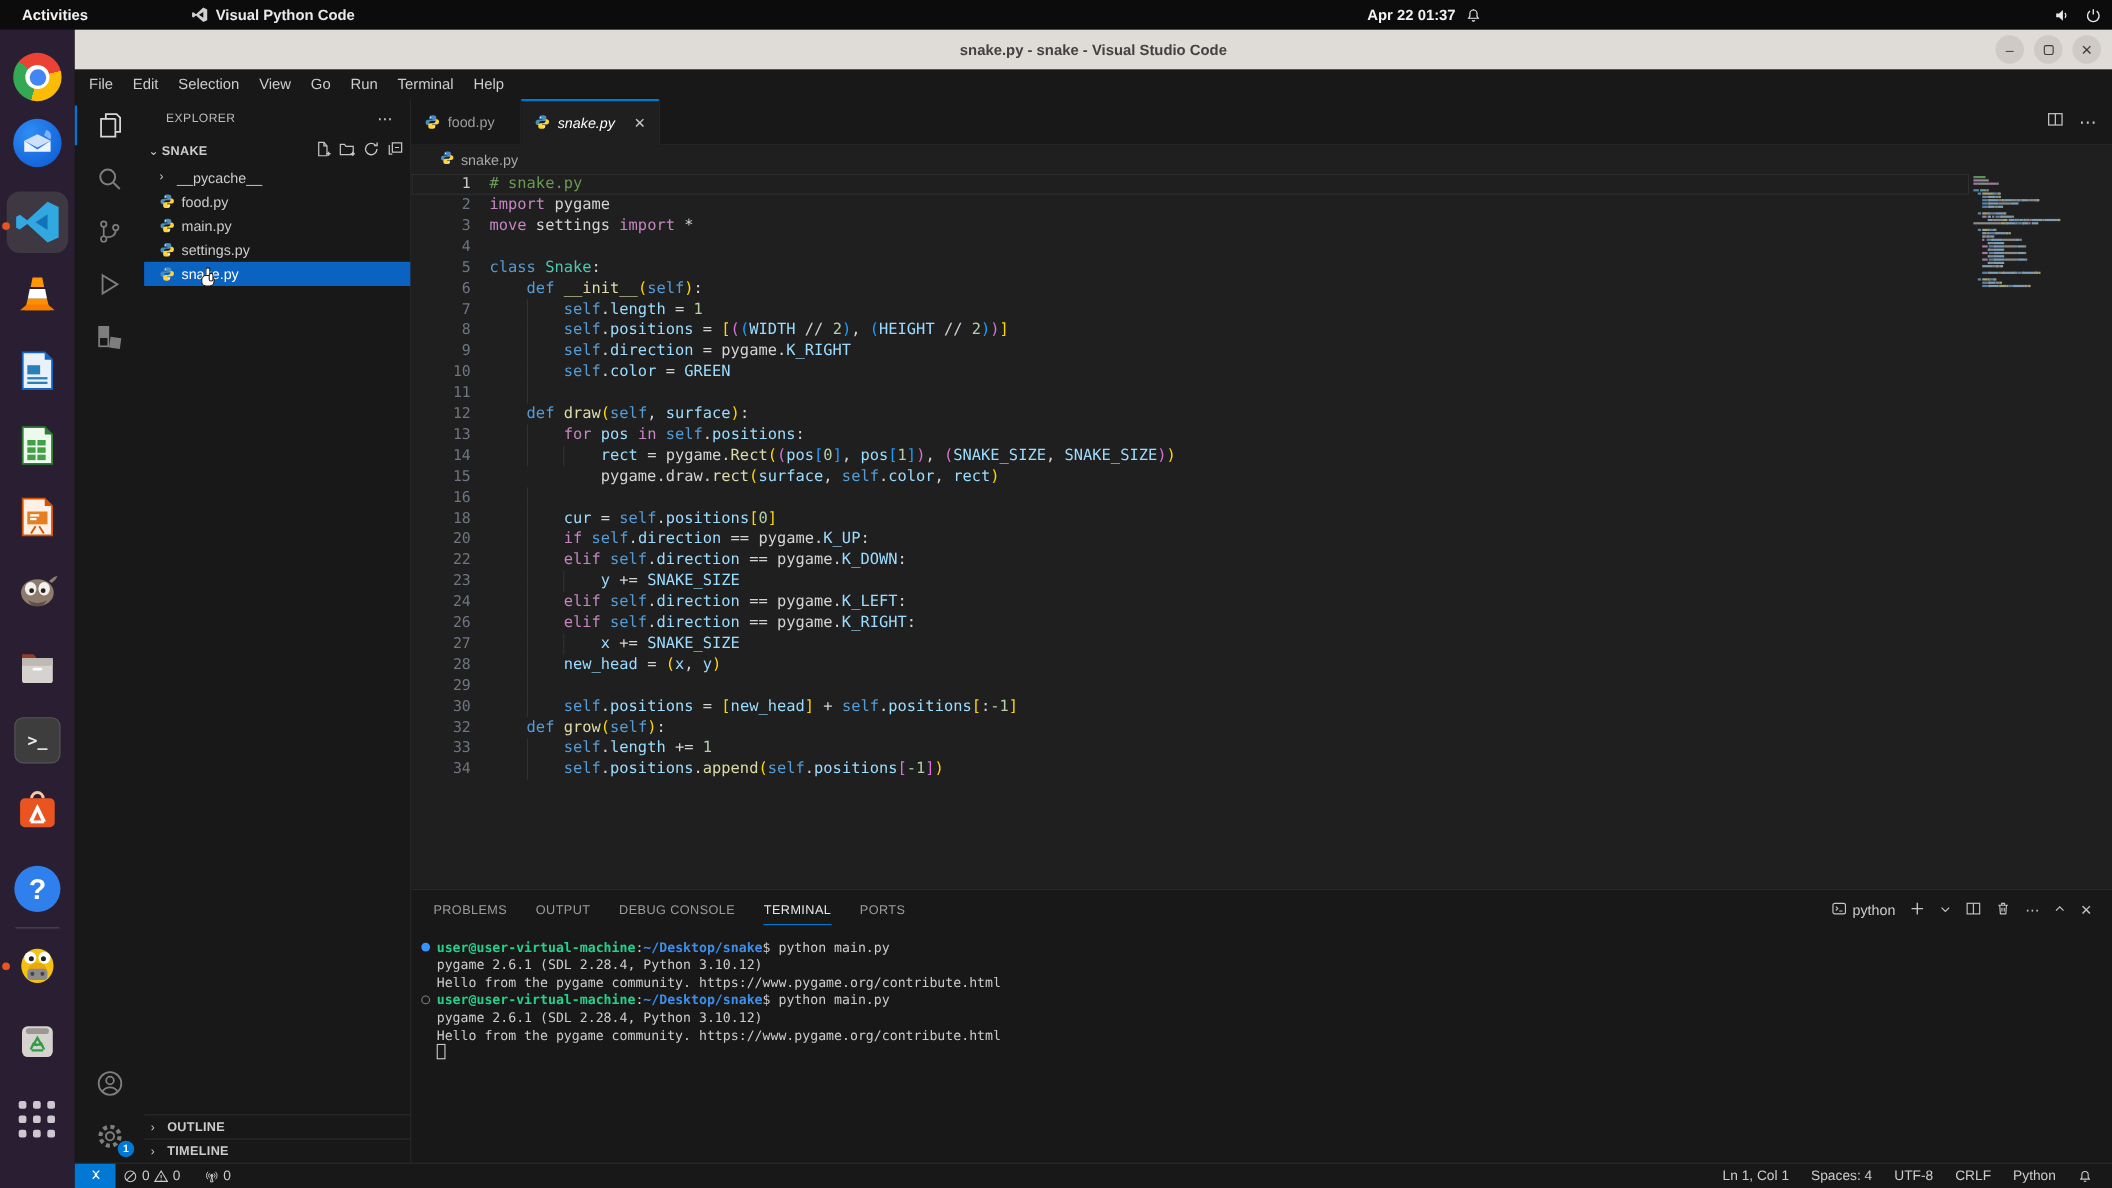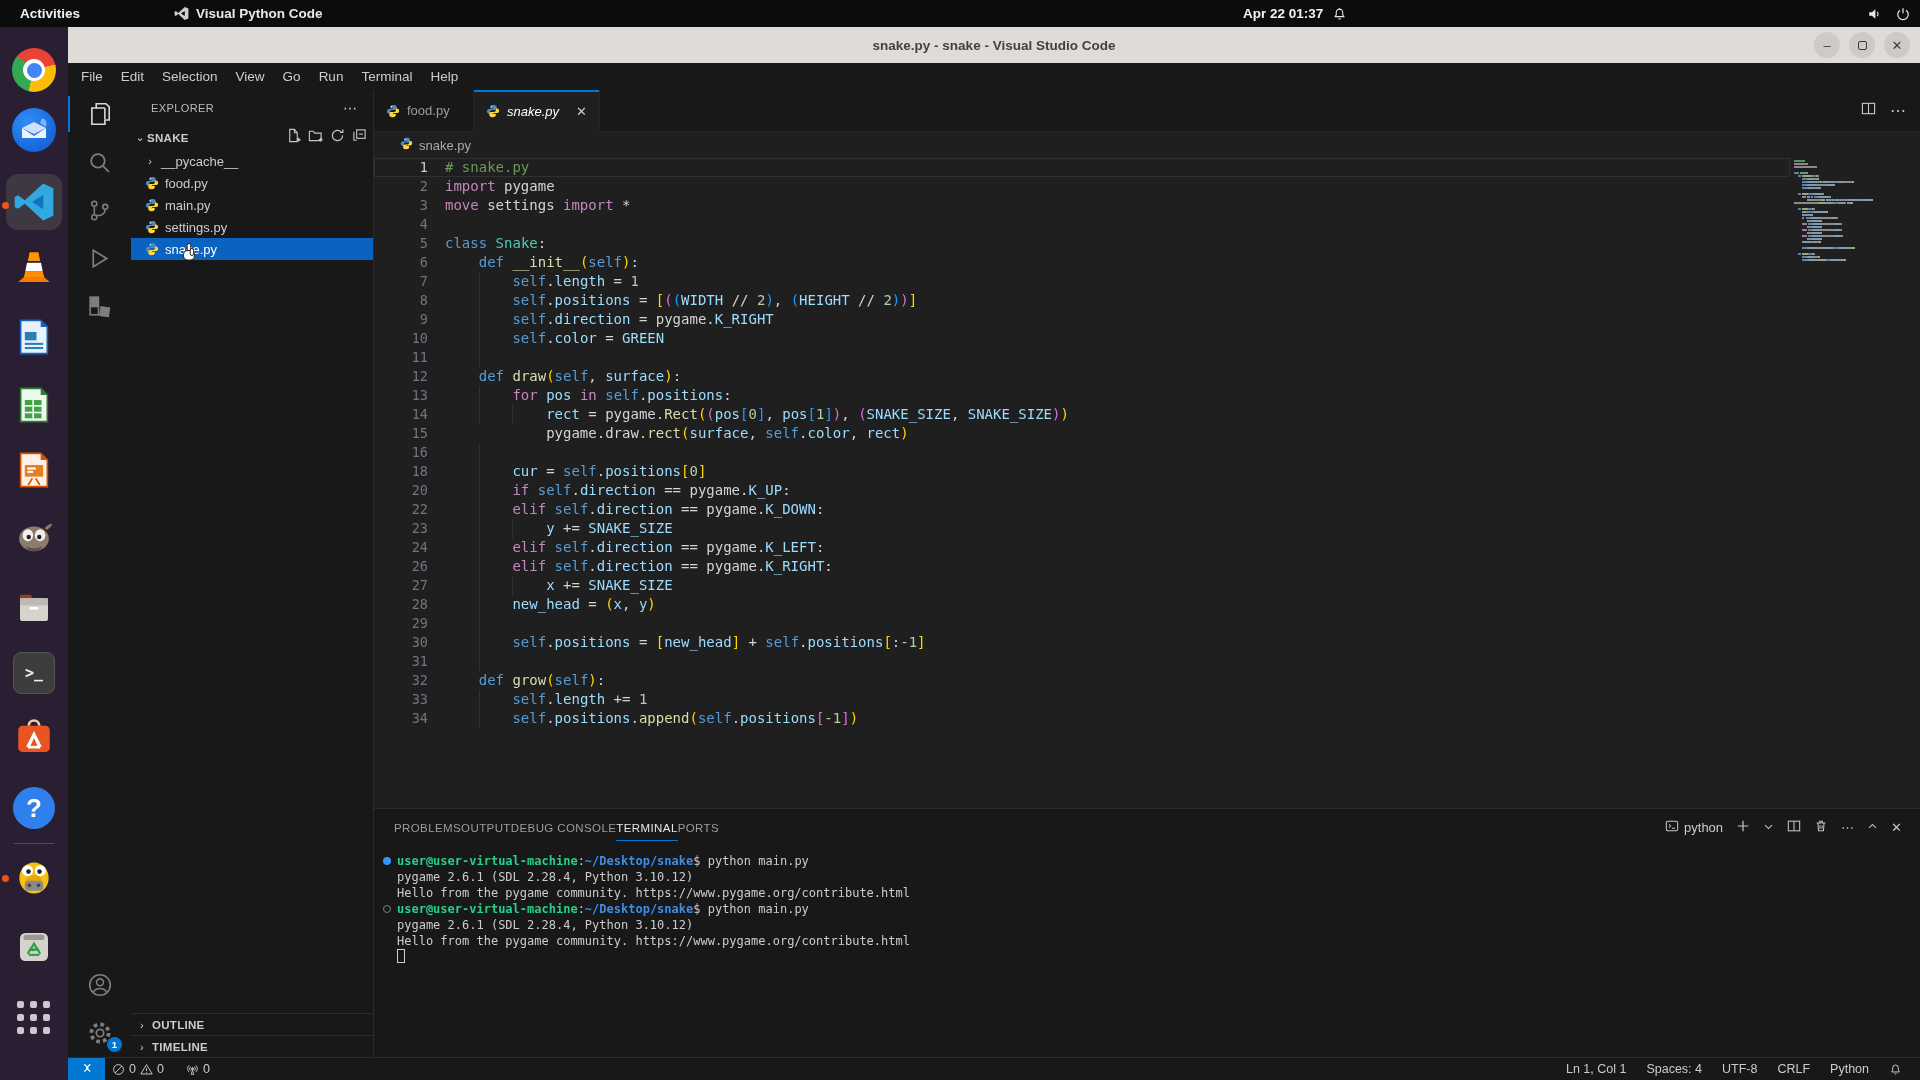--- a/index.html
+++ b/index.html
@@ -43,21 +43,21 @@
   
   #activitybar { width:63px; background:#181818; display:flex; flex-direction:column; }
   .ab-icon { width:63px; height:48px; display:flex; align-items:center; justify-content:center; color:#7e7e7e; position:relative; }
   .ab-icon.active { color:#d7d7d7; }
   .ab-icon.active::before { content:""; position:absolute; left:0; top:6px; bottom:6px; width:2px; background:#0078d4; }
   .ab-spacer { flex:1; }
   .badge { position:absolute; right:9px; bottom:5px; width:15px; height:15px; border-radius:50%; background:#0078d4;
            color:#fff; font-size:9.5px; display:flex; align-items:center; justify-content:center; font-weight:bold; }
 
   
-  #sidebar { width:243px; background:#181818; display:flex; flex-direction:column; border-right:1px solid #2b2b2b;text-align:center; }
+  #sidebar { width:243px; background:#181818; display:flex; flex-direction:column; border-right:1px solid #2b2b2b; }
   #sb-header { height:35px; display:flex; align-items:center; justify-content:space-between; padding:0 16px 0 20px; }
   #sb-title { font-size:11px; letter-spacing:.4px; color:#bbbbbb; }
   #sb-ellipsis { color:#cccccc; font-size:14px; }
   #section-row { height:25px; display:flex; align-items:center; padding:0 6px 0 4px; color:#cccccc; }
   #section-label { font-size:11.5px; font-weight:bold; letter-spacing:.3px; margin-left:2px; }
   #section-actions { margin-left:auto; display:flex; gap:7px; color:#c5c5c5; }
   .tree-item { height:22px; display:flex; align-items:center; font-size:13px; color:#cccccc; padding-left:14px; gap:6px; }
   .tree-item.selected { background:#0a62c1; color:#ffffff; }
   .tree-chev { width:10px; color:#cccccc; font-size:11px; }
   .sb-bottom { height:22px; display:flex; align-items:center; border-top:1px solid #2b2b2b; color:#cccccc;
@@ -536,21 +536,20 @@
               <div class="code-row"><span class="ln">18</span><span class="guide" style="left: 104.72px;"></span><span class="ltxt"><span class="pl">        </span><span class="var">cur</span><span class="pl"> = </span><span class="def">self</span><span class="pl">.</span><span class="var">positions</span><span class="b1">[</span><span class="num">0</span><span class="b1">]</span></span></div>
               <div class="code-row"><span class="ln">20</span><span class="guide" style="left: 104.72px;"></span><span class="ltxt"><span class="pl">        </span><span class="kw">if</span><span class="pl"> </span><span class="def">self</span><span class="pl">.</span><span class="var">direction</span><span class="pl"> == pygame.</span><span class="var">K_UP</span><span class="pl">:</span></span></div>
               <div class="code-row"><span class="ln">22</span><span class="guide" style="left: 104.72px;"></span><span class="ltxt"><span class="pl">        </span><span class="kw">elif</span><span class="pl"> </span><span class="def">self</span><span class="pl">.</span><span class="var">direction</span><span class="pl"> == pygame.</span><span class="var">K_DOWN</span><span class="pl">:</span></span></div>
               <div class="code-row"><span class="ln">23</span><span class="guide" style="left: 104.72px;"></span><span class="guide" style="left: 138.44px;"></span><span class="ltxt"><span class="pl">            </span><span class="var">y</span><span class="pl"> += </span><span class="var">SNAKE_SIZE</span></span></div>
               <div class="code-row"><span class="ln">24</span><span class="guide" style="left: 104.72px;"></span><span class="ltxt"><span class="pl">        </span><span class="kw">elif</span><span class="pl"> </span><span class="def">self</span><span class="pl">.</span><span class="var">direction</span><span class="pl"> == pygame.</span><span class="var">K_LEFT</span><span class="pl">:</span></span></div>
               <div class="code-row"><span class="ln">26</span><span class="guide" style="left: 104.72px;"></span><span class="ltxt"><span class="pl">        </span><span class="kw">elif</span><span class="pl"> </span><span class="def">self</span><span class="pl">.</span><span class="var">direction</span><span class="pl"> == pygame.</span><span class="var">K_RIGHT</span><span class="pl">:</span></span></div>
               <div class="code-row"><span class="ln">27</span><span class="guide" style="left: 104.72px;"></span><span class="guide" style="left: 138.44px;"></span><span class="ltxt"><span class="pl">            </span><span class="var">x</span><span class="pl"> += </span><span class="var">SNAKE_SIZE</span></span></div>
               <div class="code-row"><span class="ln">28</span><span class="guide" style="left: 104.72px;"></span><span class="ltxt"><span class="pl">        </span><span class="var">new_head</span><span class="pl"> = </span><span class="b1">(</span><span class="var">x</span><span class="pl">, </span><span class="var">y</span><span class="b1">)</span></span></div>
               <div class="code-row"><span class="ln">29</span><span class="guide" style="left: 104.72px;"></span><span class="ltxt"></span></div>
               <div class="code-row"><span class="ln">30</span><span class="guide" style="left: 104.72px;"></span><span class="ltxt"><span class="pl">        </span><span class="def">self</span><span class="pl">.</span><span class="var">positions</span><span class="pl"> = </span><span class="b1">[</span><span class="var">new_head</span><span class="b1">]</span><span class="pl"> + </span><span class="def">self</span><span class="pl">.</span><span class="var">positions</span><span class="b1">[</span><span class="pl">:</span><span class="num">-1</span><span class="b1">]</span></span></div>
-              <div class="code-row"><span class="ln">31</span><span class="guide" style="left: 104.72px;"></span><span class="ltxt"></span></div>
               <div class="code-row"><span class="ln">32</span><span class="ltxt"><span class="pl">    </span><span class="def">def</span><span class="pl"> </span><span class="fn">grow</span><span class="b1">(</span><span class="def">self</span><span class="b1">)</span><span class="pl">:</span></span></div>
               <div class="code-row"><span class="ln">33</span><span class="guide" style="left: 104.72px;"></span><span class="ltxt"><span class="pl">        </span><span class="def">self</span><span class="pl">.</span><span class="var">length</span><span class="pl"> += </span><span class="num">1</span></span></div>
               <div class="code-row"><span class="ln">34</span><span class="guide" style="left: 104.72px;"></span><span class="ltxt"><span class="pl">        </span><span class="def">self</span><span class="pl">.</span><span class="var">positions</span><span class="pl">.</span><span class="fn">append</span><span class="b1">(</span><span class="def">self</span><span class="pl">.</span><span class="var">positions</span><span class="b2">[</span><span class="num">-1</span><span class="b2">]</span><span class="b1">)</span></span></div>
             </div>
           <div id="minimap">
               <div class="mm-row">
                 <span class="mm-seg" style="left: 0px; width: 10.5px; background: rgb(94, 143, 94);"></span>
               </div>
               <div class="mm-row">
                 <span class="mm-seg" style="left: 0px; width: 6.3px; background: rgb(160, 122, 160);"></span>
@@ -813,21 +812,21 @@
                 <span class="mm-seg" style="left: 46.2px; width: 2px; background: rgb(160, 122, 160);"></span>
                 <span class="mm-seg" style="left: 47.25px; width: 2.1px; background: rgb(147, 164, 137);"></span>
                 <span class="mm-seg" style="left: 49.35px; width: 2px; background: rgb(160, 122, 160);"></span>
                 <span class="mm-seg" style="left: 50.4px; width: 2px; background: rgb(163, 163, 121);"></span>
               </div>
             </div>
         </div>
 
         <div id="panel">
           <div id="panel-tabs">
-            <span id="panel-tabs-holder" style="display:flex; height:100%;">
+            <span id="panel-tabs-holder" style="display:flex; gap:26px; height:100%;">
                 <span class="panel-tab">PROBLEMS</span>
                 <span class="panel-tab">OUTPUT</span>
                 <span class="panel-tab">DEBUG CONSOLE</span>
                 <span class="panel-tab active">TERMINAL</span>
                 <span class="panel-tab">PORTS</span>
               </span>
             <span id="panel-actions">
               <span id="shell-label">
                 <span><svg width="14" height="14" viewBox="0 0 16 16" fill="none" stroke="#c5c5c5" stroke-width="1.2">
                       <rect x="1.5" y="2.5" width="13" height="11" rx="2"></rect>

